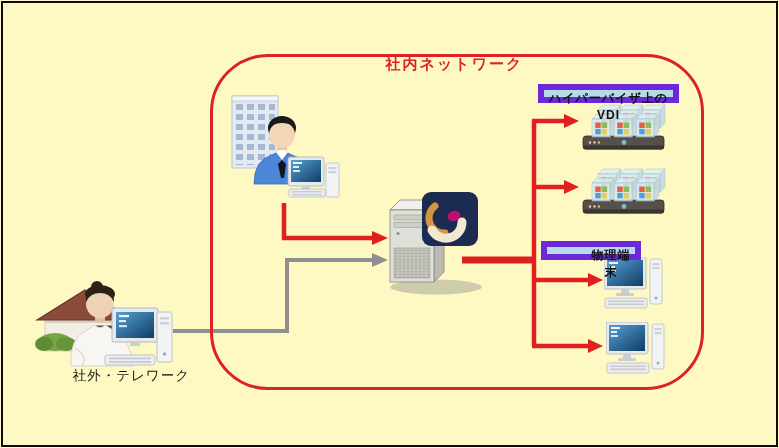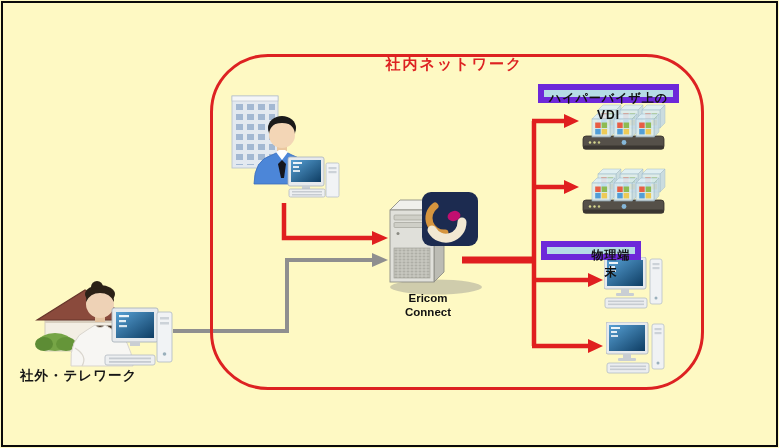--- a/index.html
+++ b/index.html
@@ -23,22 +23,22 @@
     box-sizing:border-box;text-align:center;font-weight:bold;font-size:12px;
     color:#111;line-height:17px;height:19px;letter-spacing:1px;
   }
   .vdi-label{left:538px;top:84px;width:141px;}
   .phys-label{left:541px;top:241px;width:100px;padding-left:40px;}
   .server-label{
     position:absolute;left:391px;top:291px;width:74px;text-align:center;z-index:3;
     font-weight:bold;font-size:11.5px;line-height:14px;color:#111;
   }
   .external-label{
-    position:absolute;left:20px;top:367px;width:160px;z-index:3;
-    font-weight:bold;font-size:13.5px;letter-spacing:1px;color:#161616;
+    position:absolute;left:30px;top:367px;width:160px;z-index:3;
+    font-weight:normal;font-size:13.5px;letter-spacing:1px;color:#161616;text-align:right;
   }
 </style>
 </head>
 <body>
 
 <div id="canvas">
 
   <svg class="diagram-svg" width="779" height="448" viewBox="0 0 779 448">
     <defs>
       <linearGradient id="scrg" x1="0" y1="0" x2="1" y2="1">
@@ -211,21 +211,17 @@
   </svg>
 
   <div class="net-boundary"></div>
 
   <div class="net-title">社内ネットワーク</div>
 
   <div class="group-label vdi-label">ハイパーバイザ上のVDI</div>
 
   <div class="group-label phys-label">物理端末</div>
 
-  <div class="server-label">
-    <div>Ericom</div>
-    <div>Connect</div>
-  </div>
 
   <div class="external-label">社外・テレワーク</div>
 
   <div class="outer-frame"></div>
 </div>
 
 </body></html>

